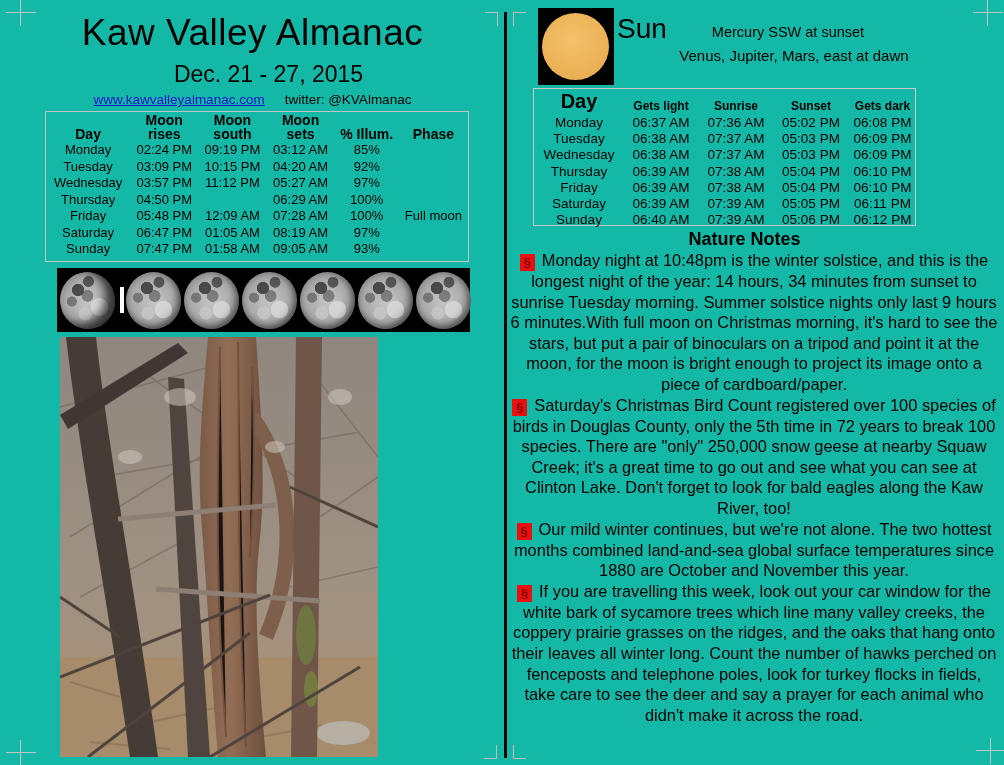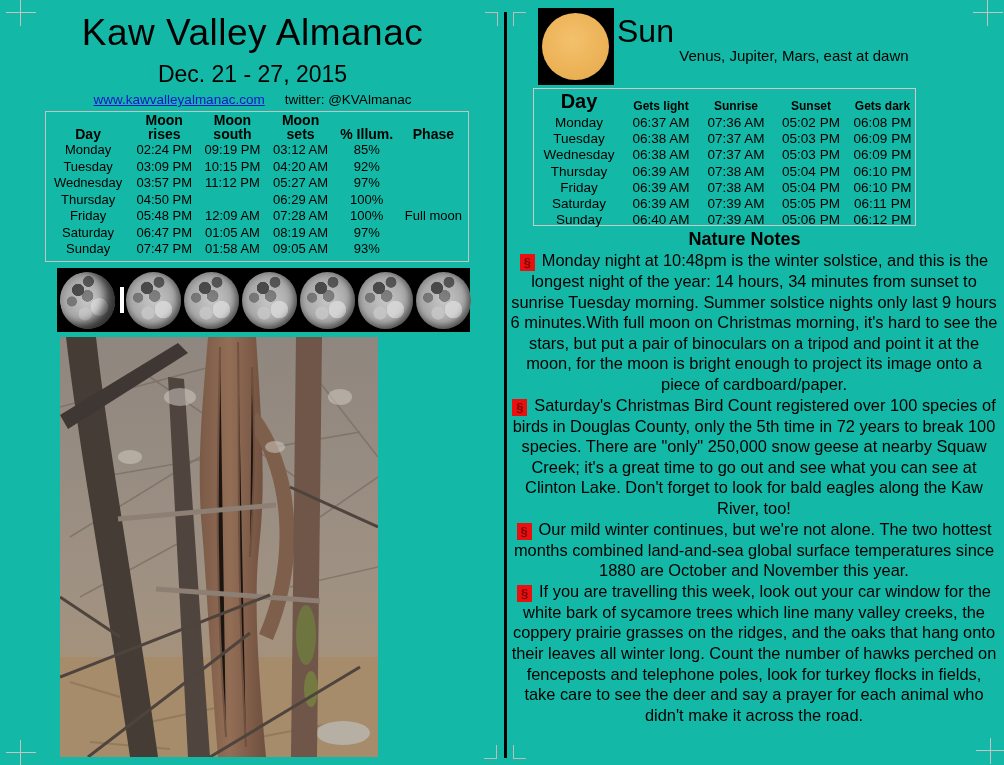--- a/index.html
+++ b/index.html
@@ -14,21 +14,21 @@
   .br-tr{border-top:1px solid #bdbdbd;border-right:1px solid #bdbdbd;}
   .br-tl{border-top:1px solid #bdbdbd;border-left:1px solid #bdbdbd;}
   .br-br{border-bottom:1px solid #bdbdbd;border-right:1px solid #bdbdbd;}
   .br-bl{border-bottom:1px solid #bdbdbd;border-left:1px solid #bdbdbd;}
 
   .divider{position:absolute;left:504px;top:12px;width:3px;height:746px;background:#000;}
 
   
   .title{position:absolute;left:0;top:12px;width:505px;text-align:center;
          font-size:37px;letter-spacing:.5px;}
-  .date-range{position:absolute;left:0;top:61px;width:505px;text-align:center;font-size:23px;}
+  .date-range{position:absolute;left:16px;top:61px;width:505px;text-align:center;font-size:23px;}
   .linkline{position:absolute;left:0;top:92px;width:505px;text-align:center;font-size:13.5px;}
   .site-link{color:#1414cc;text-decoration:underline;cursor:pointer;}
   .twitter{color:#000;margin-left:20px;}
 
   .moon-table-wrap{position:absolute;left:45px;top:111px;width:424px;height:151px;
                    border:1.5px solid #c3c3c3;box-sizing:border-box;}
   table{border-collapse:collapse;width:100%;table-layout:fixed;}
   .moon-table th{font-size:14px;font-weight:bold;vertical-align:bottom;padding:1px 0;line-height:14px;}
   .moon-table td{font-size:13px;text-align:center;padding:0;height:16.5px;line-height:16.5px;}
 
@@ -48,21 +48,21 @@
   .moon-tick{width:4px;height:26px;background:#fff;flex:0 0 auto;margin:0 2px;}
 
   .photo{position:absolute;left:60px;top:337px;width:318px;height:420px;}
   .caption{position:absolute;left:379px;top:336px;width:124px;text-align:center;
            font-size:14.5px;line-height:18.9px;}
 
   
   .sun-box{position:absolute;left:538px;top:8px;width:76px;height:77px;background:#000;}
   .sun-circle{position:absolute;left:4px;top:5px;width:67px;height:67px;border-radius:50%;
               background:radial-gradient(circle at 45% 40%, #f3c16c 0%, #ecb257 60%, #e5a84b 100%);}
-  .sun-label{position:absolute;left:617px;top:13px;font-size:32px;}
+  .sun-label{position:absolute;left:617px;top:13px;font-size:28px;}
   .planet1{position:absolute;left:657px;top:24px;width:262px;text-align:center;font-size:14.5px;}
   .planet2{position:absolute;left:661px;top:47px;width:266px;text-align:center;font-size:15px;}
 
   .sun-table-wrap{position:absolute;left:533px;top:88px;width:383px;height:138px;
                   border:1.5px solid #c9c9c9;box-sizing:border-box;}
   .sun-table th{font-weight:bold;font-size:12px;vertical-align:bottom;padding:1px 0 2px;}
   .sun-table th.day-big{font-size:20px;}
   .sun-table td{font-size:13.5px;text-align:center;height:16.2px;line-height:16.2px;padding:0;}
 
   .nature-heading{position:absolute;left:505px;top:229px;width:479px;text-align:center;
@@ -252,20 +252,21 @@
           <ellipse cx="215" cy="110" rx="10" ry="6"></ellipse>
       </g>
     </svg>
   </div>
 
 
   <div class="sun-box">
     <div class="sun-circle"></div>
   </div>
   <div class="sun-label">Sun</div>
+  <div class="planet1">Mercury SSW at sunset</div>
   <div class="planet2">Venus, Jupiter, Mars, east at dawn</div>
 
   <div class="sun-table-wrap">
     <table class="sun-table">
       <colgroup>
           <col style="width:90px">
           <col style="width:74px">
           <col style="width:76px">
           <col style="width:74px">
           <col style="width:69px">

